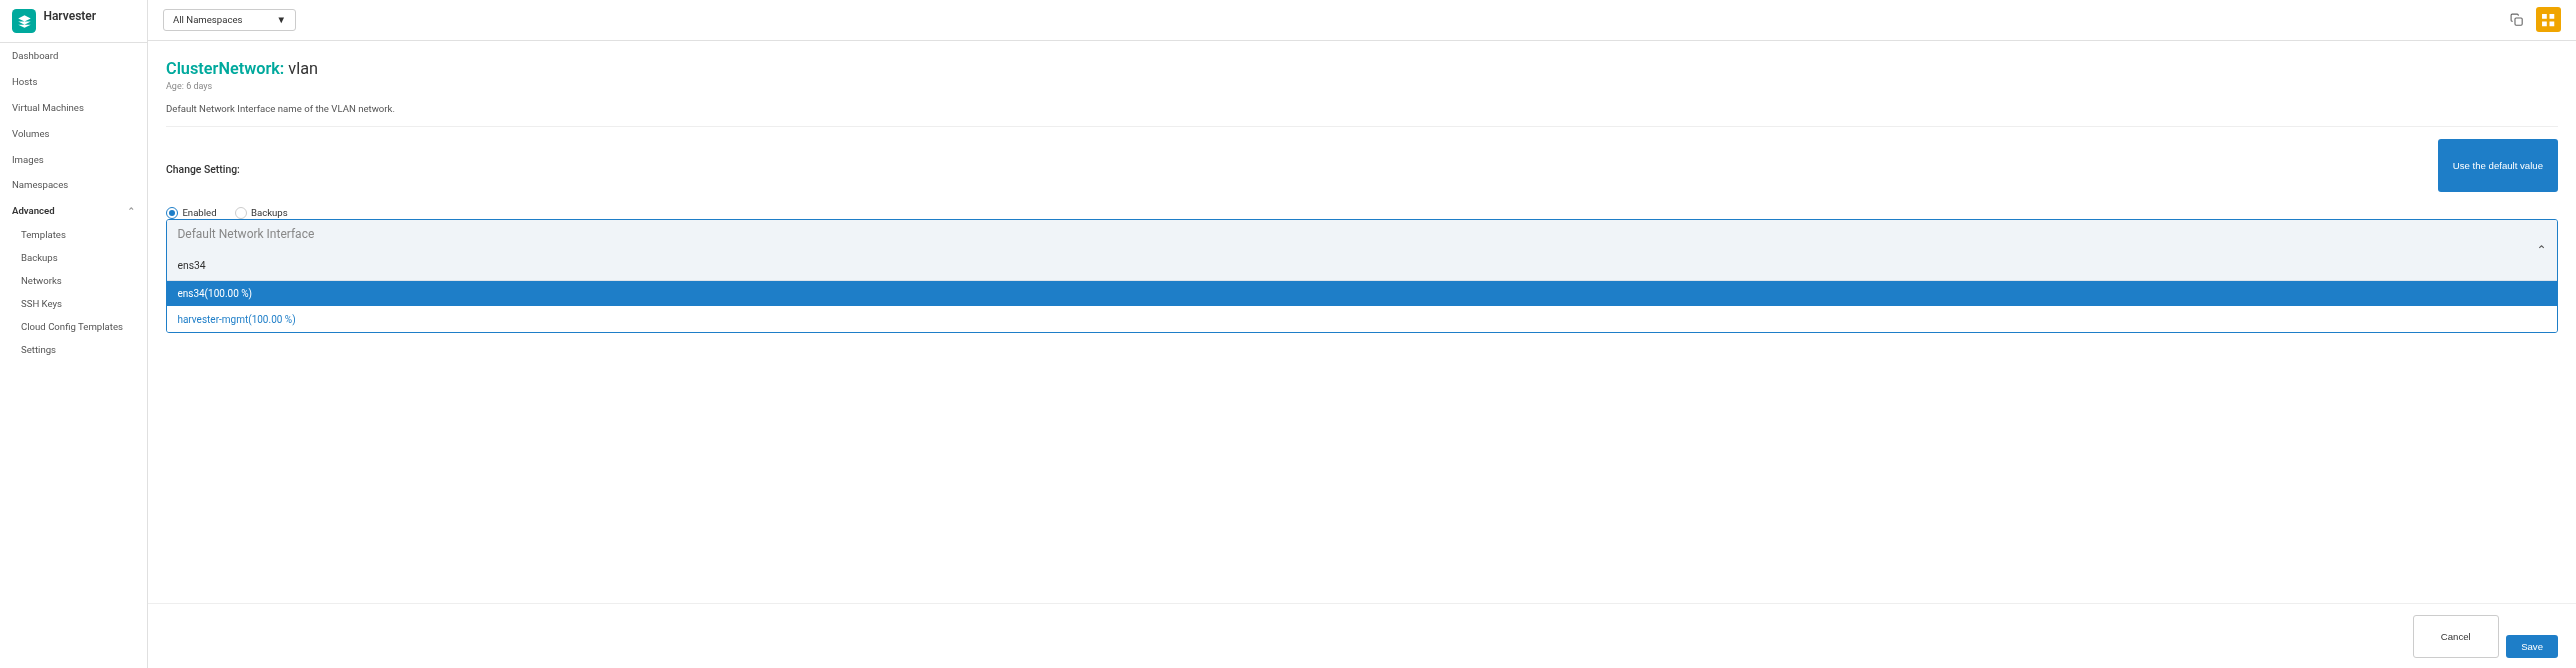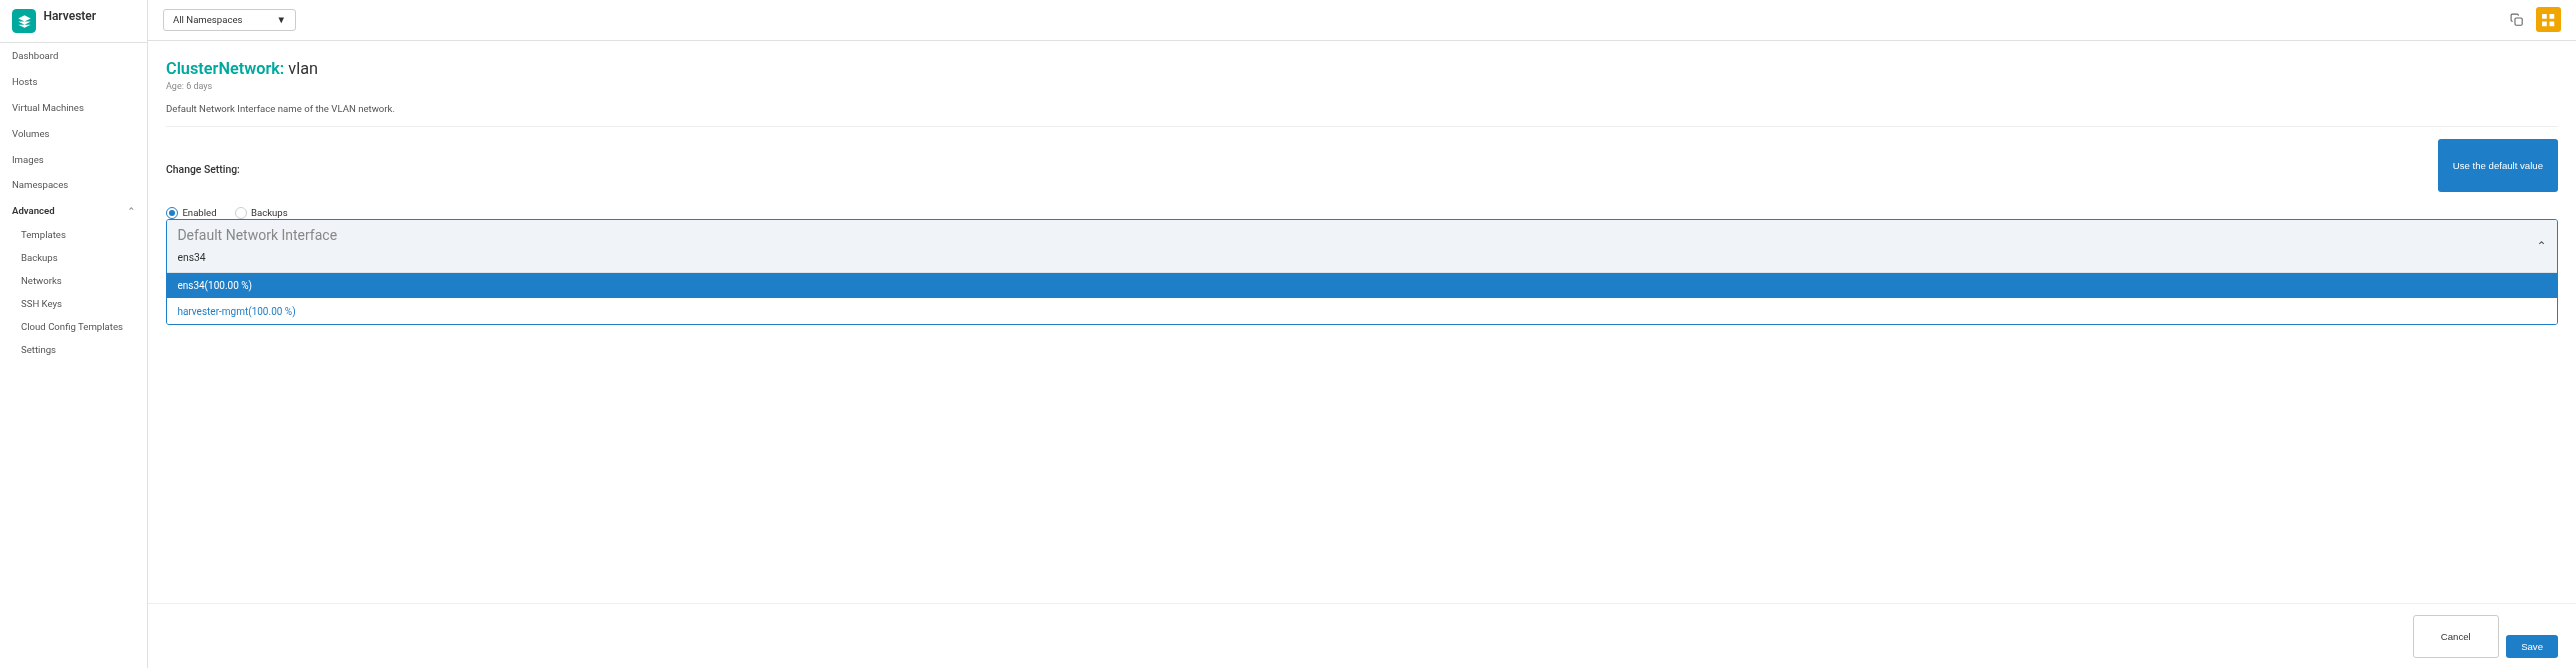--- a/index.html
+++ b/index.html
@@ -163,21 +163,21 @@
       overflow: hidden;
     }
     .dropdown-header {
       display: flex;
       align-items: center;
       justify-content: space-between;
       padding: 7.4px 10.4px;
       background: #f0f4f8;
     }
     .dropdown-header-content { display: flex; flex-direction: column; }
-    .dropdown-label { font-size: 14px; color: #888; margin-bottom: 8px; }
+    .dropdown-label { font-size: 12px; color: #888; margin-bottom: 18px; }
     .dropdown-value { font-size: 10.4px; color: #333; }
     .dropdown-chevron { color: #555; font-size: 12px; }
 
     .dropdown-options {
       border-top: 0.7px solid #dde3ea;
       background: #fff;
     }
     .dropdown-option {
       padding: 7.4px 10.4px;
       font-size: 10px;

